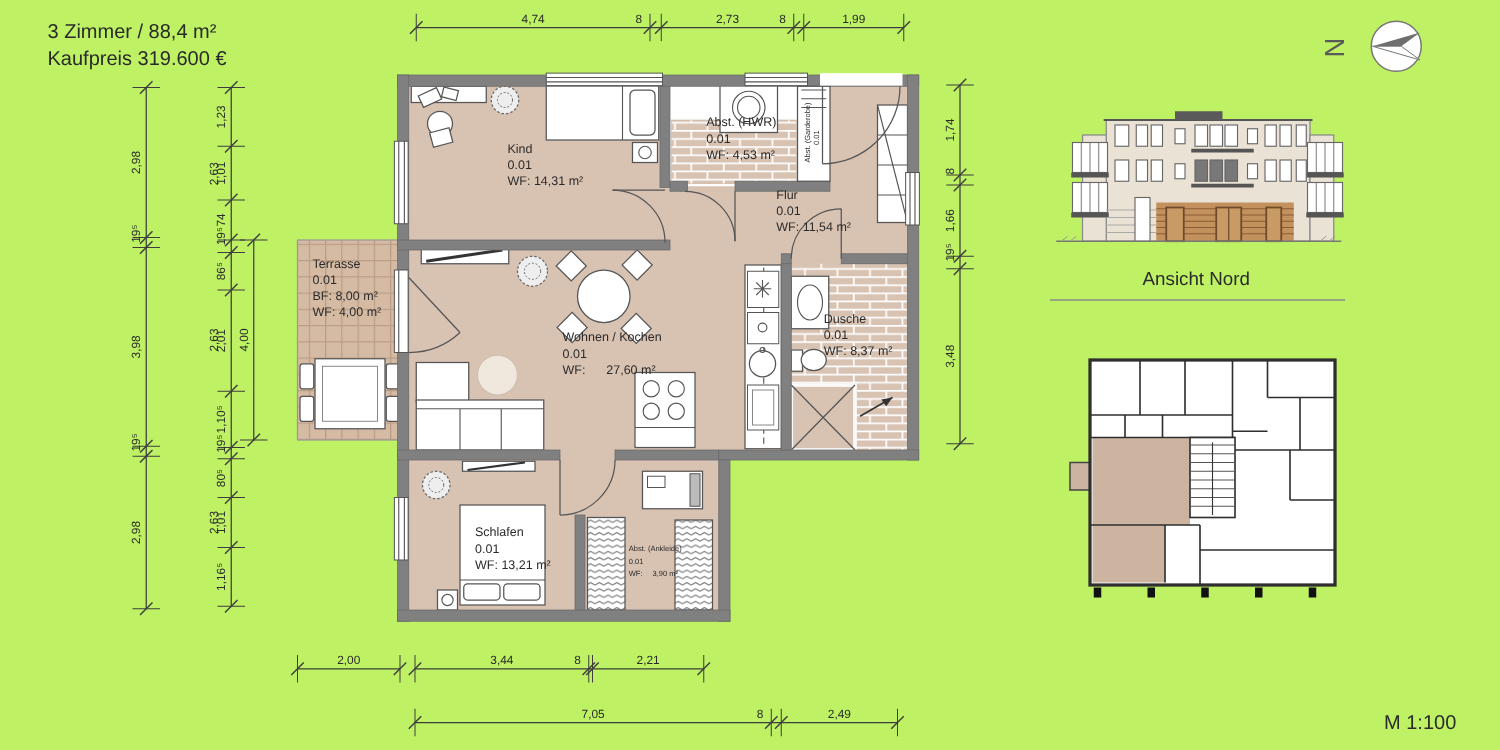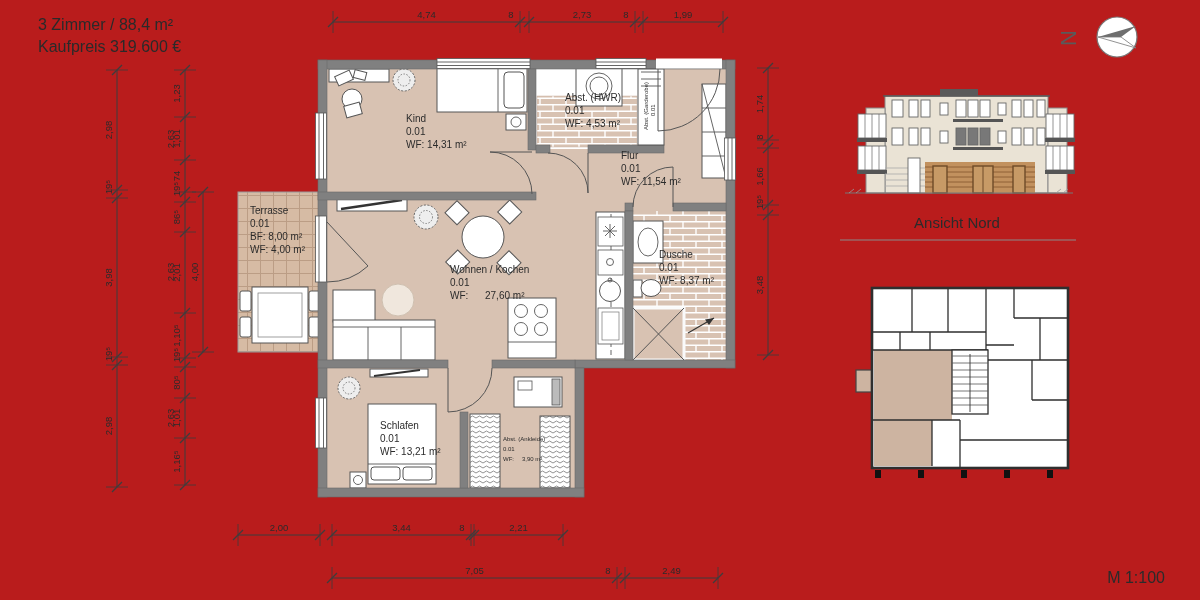--- a/index.html
+++ b/index.html
@@ -1,16 +1,16 @@
 <!DOCTYPE html>
 <html><head>
 <meta charset="utf-8">
 <style>
   html,body{margin:0;padding:0;background:#ffffff;}
-  .canvas{position:relative;width:1200px;height:600px;background:#b91c1c;overflow:hidden;}
+  .canvas{position:relative;width:1200px;height:600px;background:#bef264;overflow:hidden;}
   svg{display:block;}
   text{font-family:"Liberation Sans","DejaVu Sans",sans-serif;fill:#2b2b2b;}
   .t-title{font-size:16px;fill:#2a2a2a;}
   .t-room{font-size:10px;}
   .t-room-sm{font-size:6px;}
   .t-cap{font-size:15px;}
   .t-scale{font-size:16px;}
   .t-north{font-size:22px;fill:#5a5a5a;}
   .wall{fill:#808080;stroke:#696969;stroke-width:.6;}
   .furn{fill:#ffffff;stroke:#555;stroke-width:1;}

